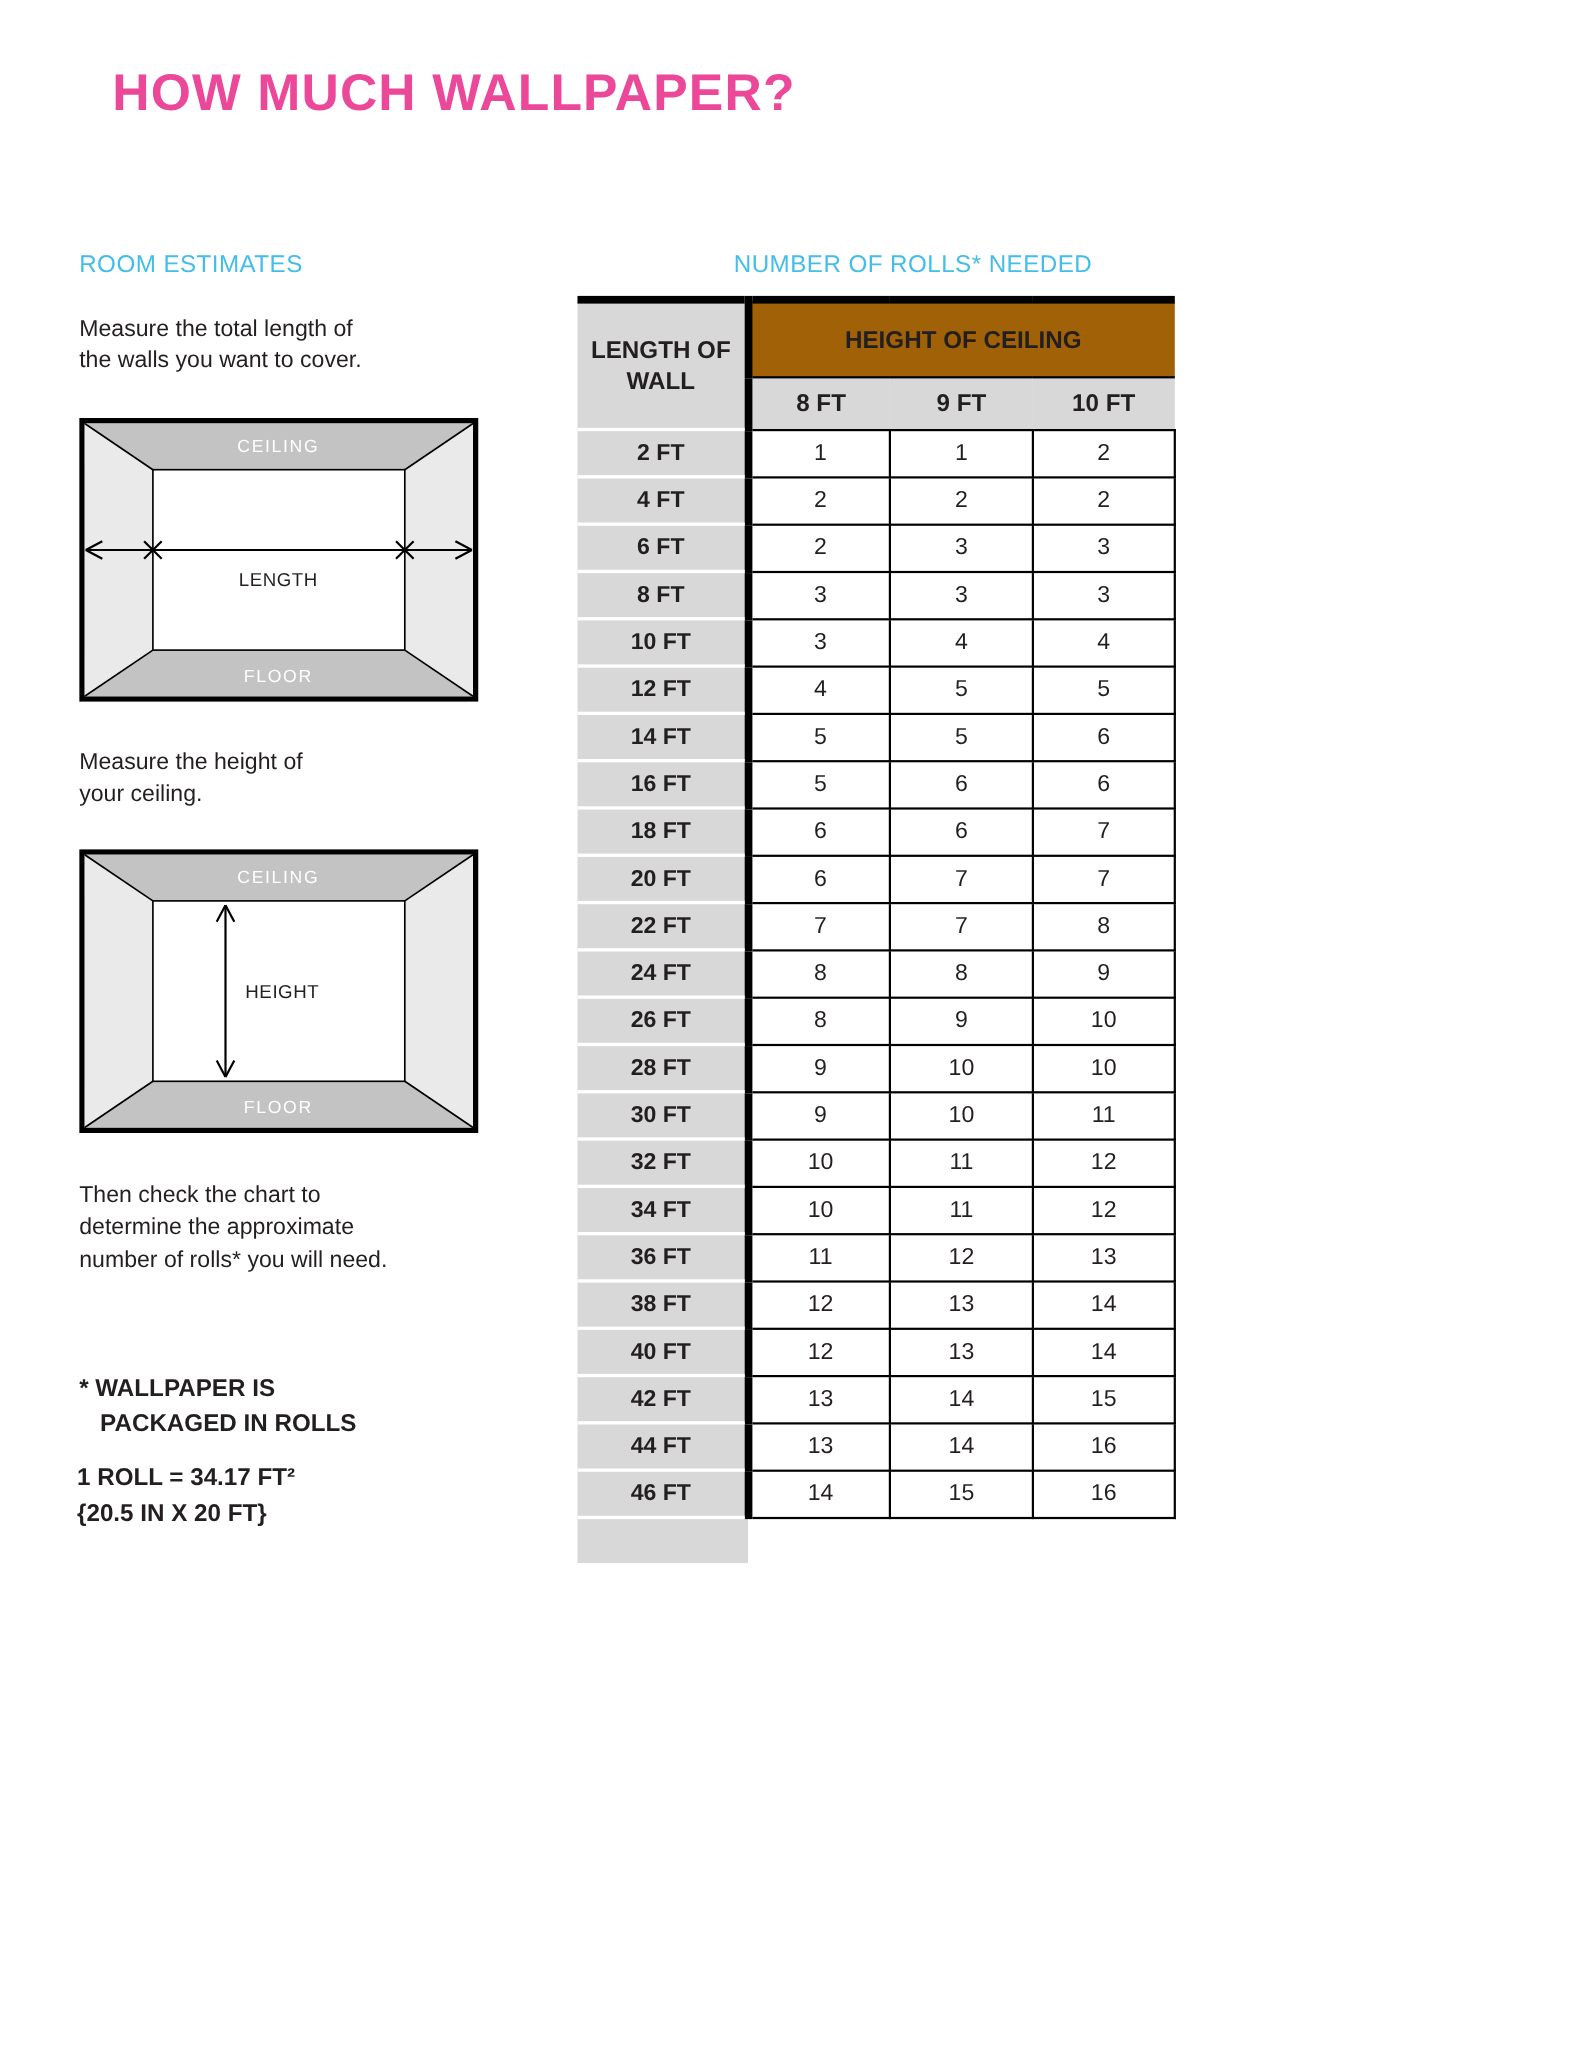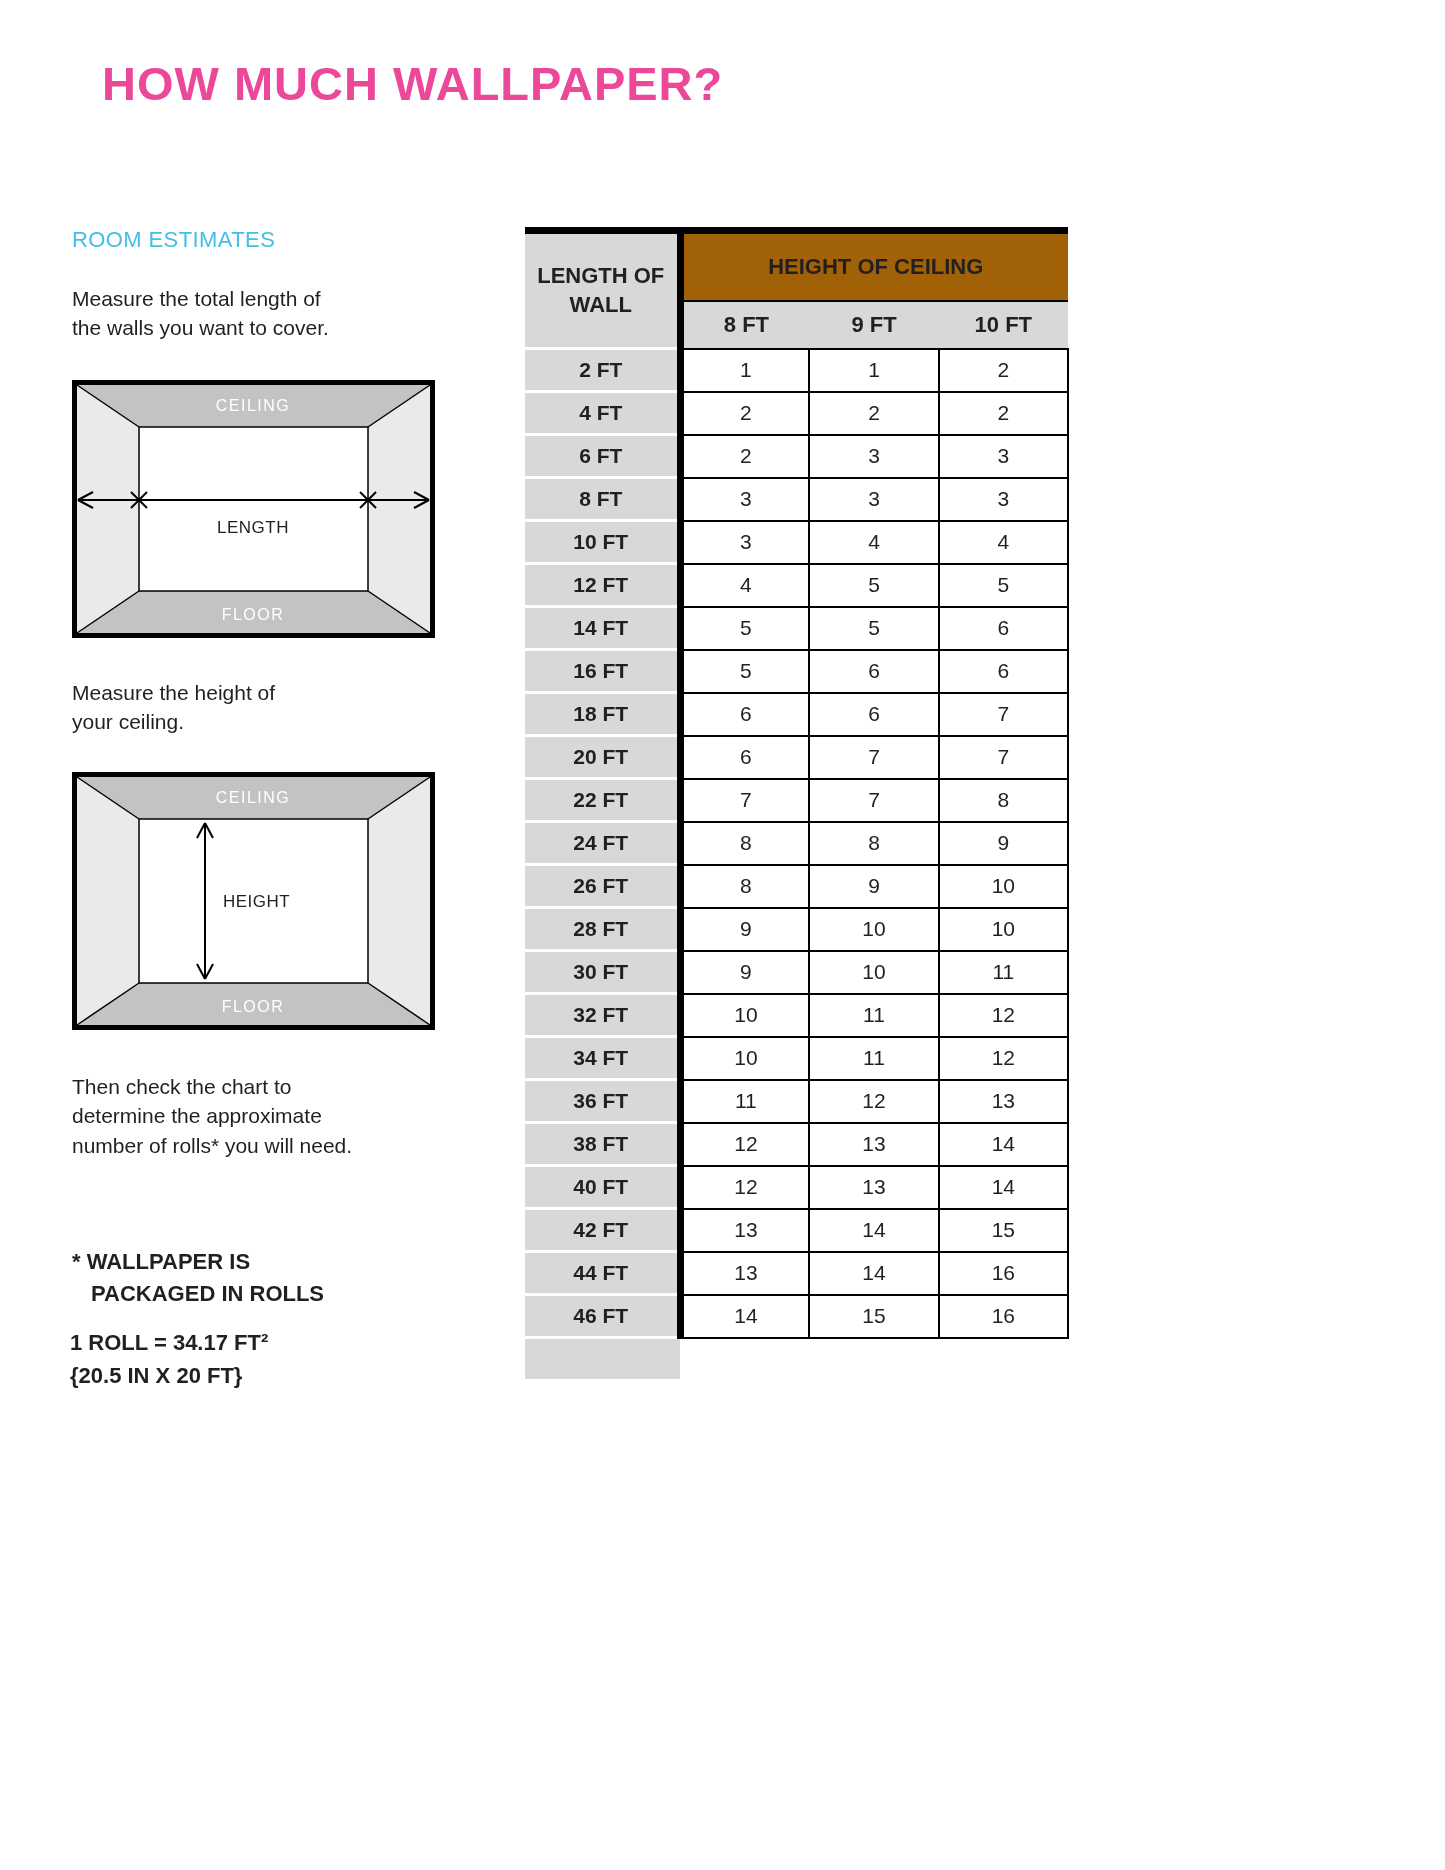--- a/index.html
+++ b/index.html
@@ -142,20 +142,21 @@
   <div class="line1">* WALLPAPER IS</div>
   <div class="line2">PACKAGED IN ROLLS</div>
 </div>
 
 <div class="abs rollinfo">
   <div>1 ROLL = 34.17 FT²</div>
   <div>{20.5 IN X 20 FT}</div>
 </div>
 
 <div class="abs table-area">
+  <h2 class="section-heading table-heading">NUMBER OF ROLLS* NEEDED</h2>
   <table class="rolls">
     <colgroup>
       <col class="c1">
         <col>
         <col>
         <col>
     </colgroup>
     <thead>
       <tr>
         <th class="col1 head1" rowspan="2">LENGTH OF WALL</th>

